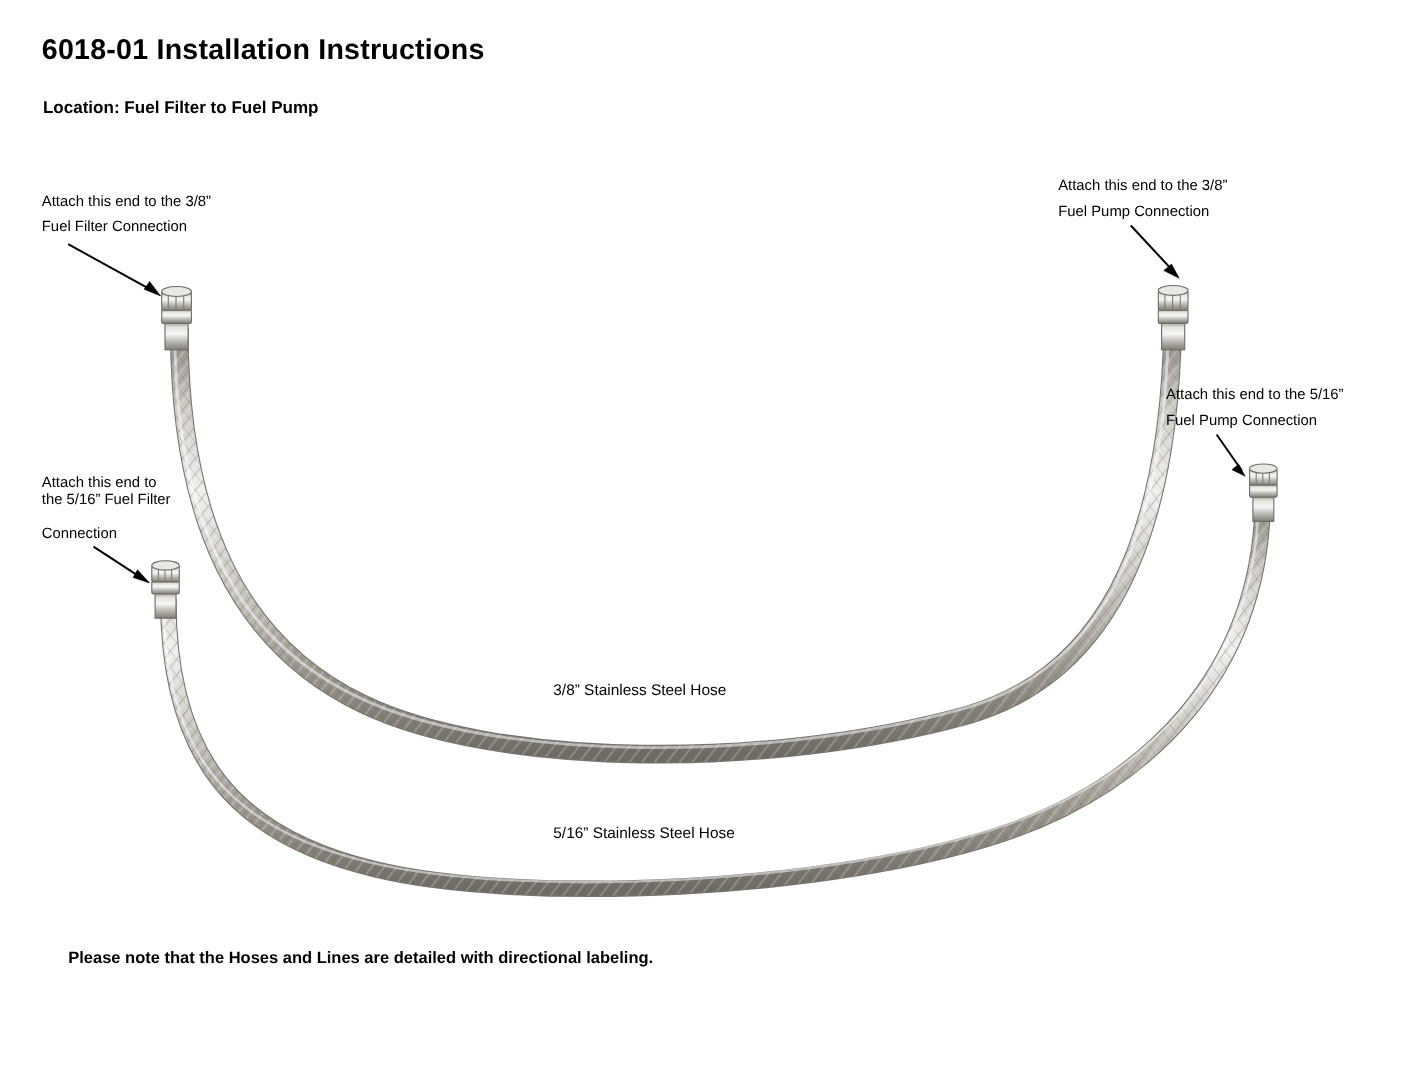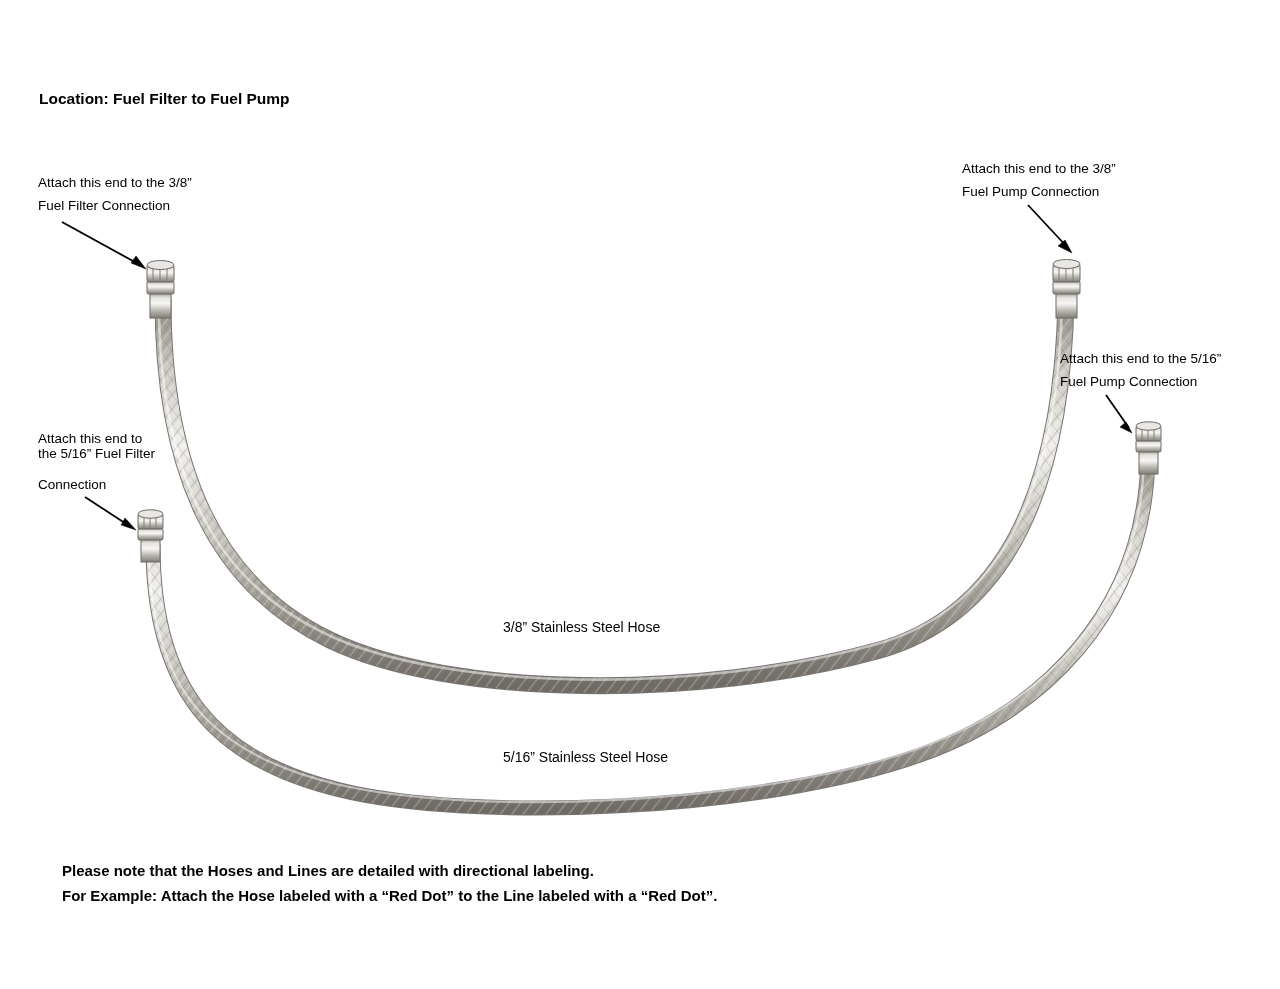--- a/index.html
+++ b/index.html
@@ -182,35 +182,35 @@
         <polygon points="1132,433 1120,427 1126,422" stroke-width="0.5"></polygon>
       </g>
 
       <g>
         <line x1="85" y1="497" x2="131" y2="527" stroke-width="1.8"></line>
         <polygon points="136,530 121,525 125,518" stroke-width="0.5"></polygon>
       </g>
     </g>
   </svg>
 
+  <div class="title">6018-01 Installation Instructions</div>
 
   <div class="subhead line1">Location: Fuel Filter to Fuel Pump</div>
 
   <div class="callout" style="left:38px; top:172px;">Attach this end to the 3/8”</div>
   <div class="callout" style="left:38px; top:195px;">Fuel Filter Connection</div>
 
   <div class="callout" style="left:962px; top:158px;">Attach this end to the 3/8”</div>
   <div class="callout" style="left:962px; top:181px;">Fuel Pump Connection</div>
 
   <div class="callout" style="left:1060px; top:348px;">Attach this end to the 5/16”</div>
   <div class="callout" style="left:1060px; top:371px;">Fuel Pump Connection</div>
 
   <div class="callout" style="left:38px; top:428px;">Attach this end to</div>
   <div class="callout" style="left:38px; top:443px;">the 5/16” Fuel Filter</div>
   <div class="callout" style="left:38px; top:474px;">Connection</div>
 
   <div class="hose-label" style="left:503px; top:619px;">3/8” Stainless Steel Hose</div>
   <div class="hose-label" style="left:503px; top:749px;">5/16” Stainless Steel Hose</div>
 
   <div class="footnote f1">Please note that the Hoses and Lines are detailed with directional labeling.</div>
-  <div class="footnote f2">For Example: Attach the Hose labeled with a “Red Dot” to the Line labeled with a “Red Dot”.</div>
 
 </div>
 
 </body></html>

